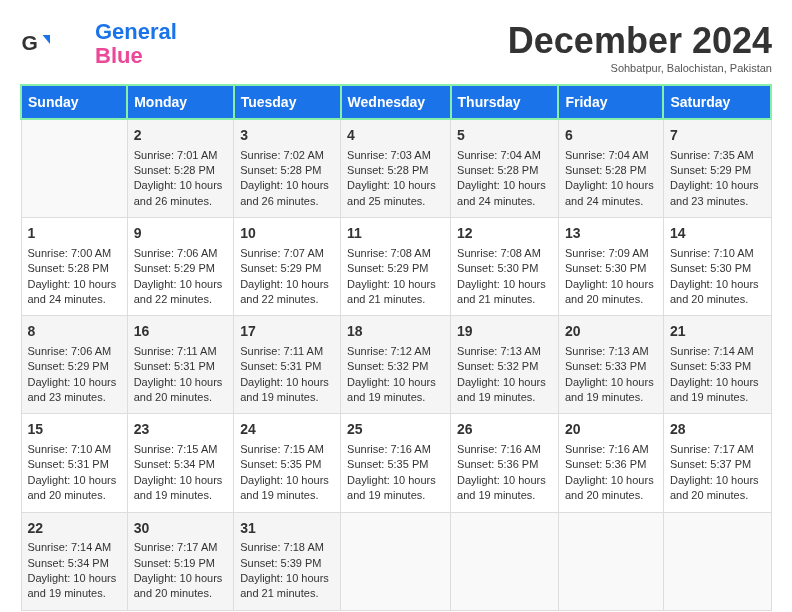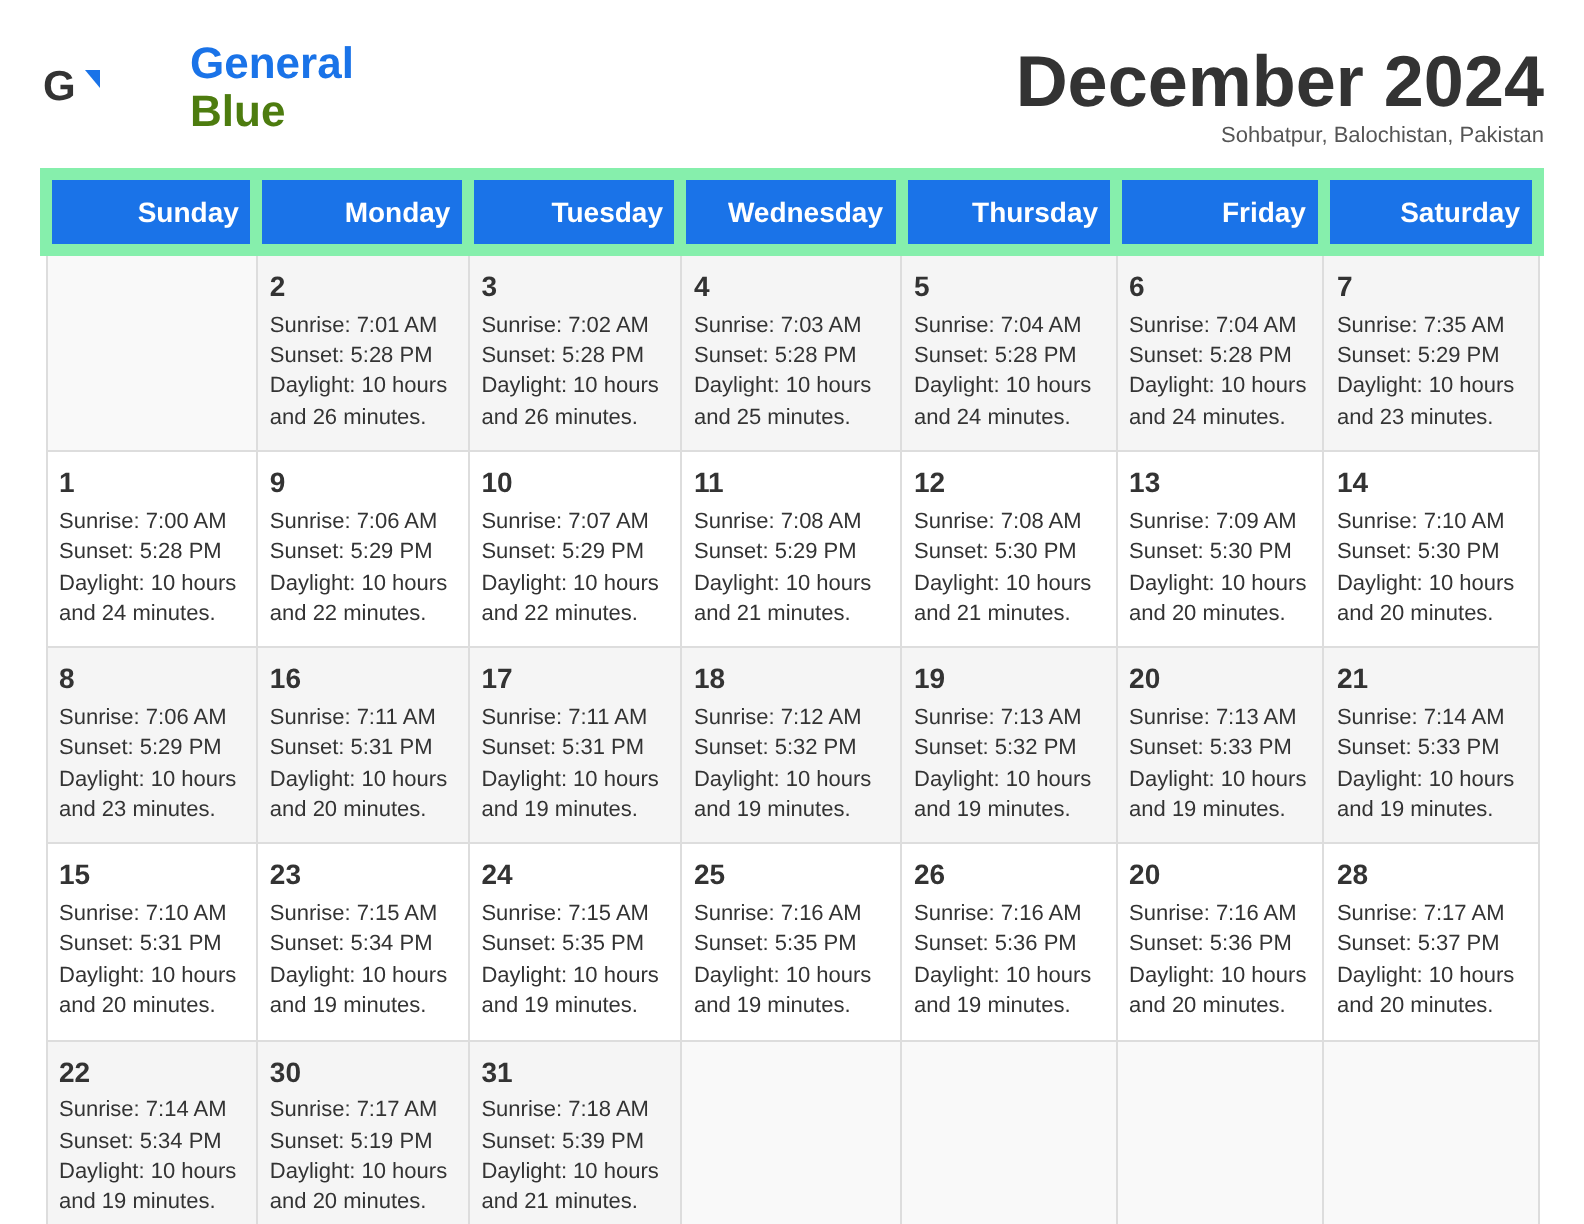--- a/index.html
+++ b/index.html
@@ -51,24 +51,24 @@
     table {
       width: 100%;
       border-collapse: collapse;
     }
     thead tr {
       background-color: #1a73e8;
       color: white;
     }
     thead th {
       padding: 8px 6px;
-      text-align: right;
+      text-align: left;
       font-size: 14px;
       font-weight: bold;
-      border: 6px solid #86efac;
+      border: 2px solid #86efac;
     }
     tbody tr {
       background: #fff;
     }
     tbody tr:nth-child(odd) {
       background: #f5f5f5;
     }
     tbody td {
       vertical-align: top;
       padding: 6px 6px 8px 6px;
@@ -91,21 +91,21 @@
 <body>
 
 <div class="header">
   <div class="logo">
     <svg class="logo-icon" viewBox="0 0 40 40">
       <text x="2" y="28" font-size="28" font-family="Arial" font-weight="bold" fill="#333">G</text>
       <polygon points="30,8 40,8 40,20" fill="#1a73e8"></polygon>
     </svg>
     <div class="logo-text">
       <span>General</span><br>
-      <span style="color:#4d7c0f;">Blue</span>
+      <span style="color:#ec4899;">Blue</span>
     </div>
   </div>
   <div class="title-block">
     <div class="month-title">December 2024</div>
     <div class="location">Sohbatpur, Balochistan, Pakistan</div>
   </div>
 </div>
 
 <table>
   <thead>

